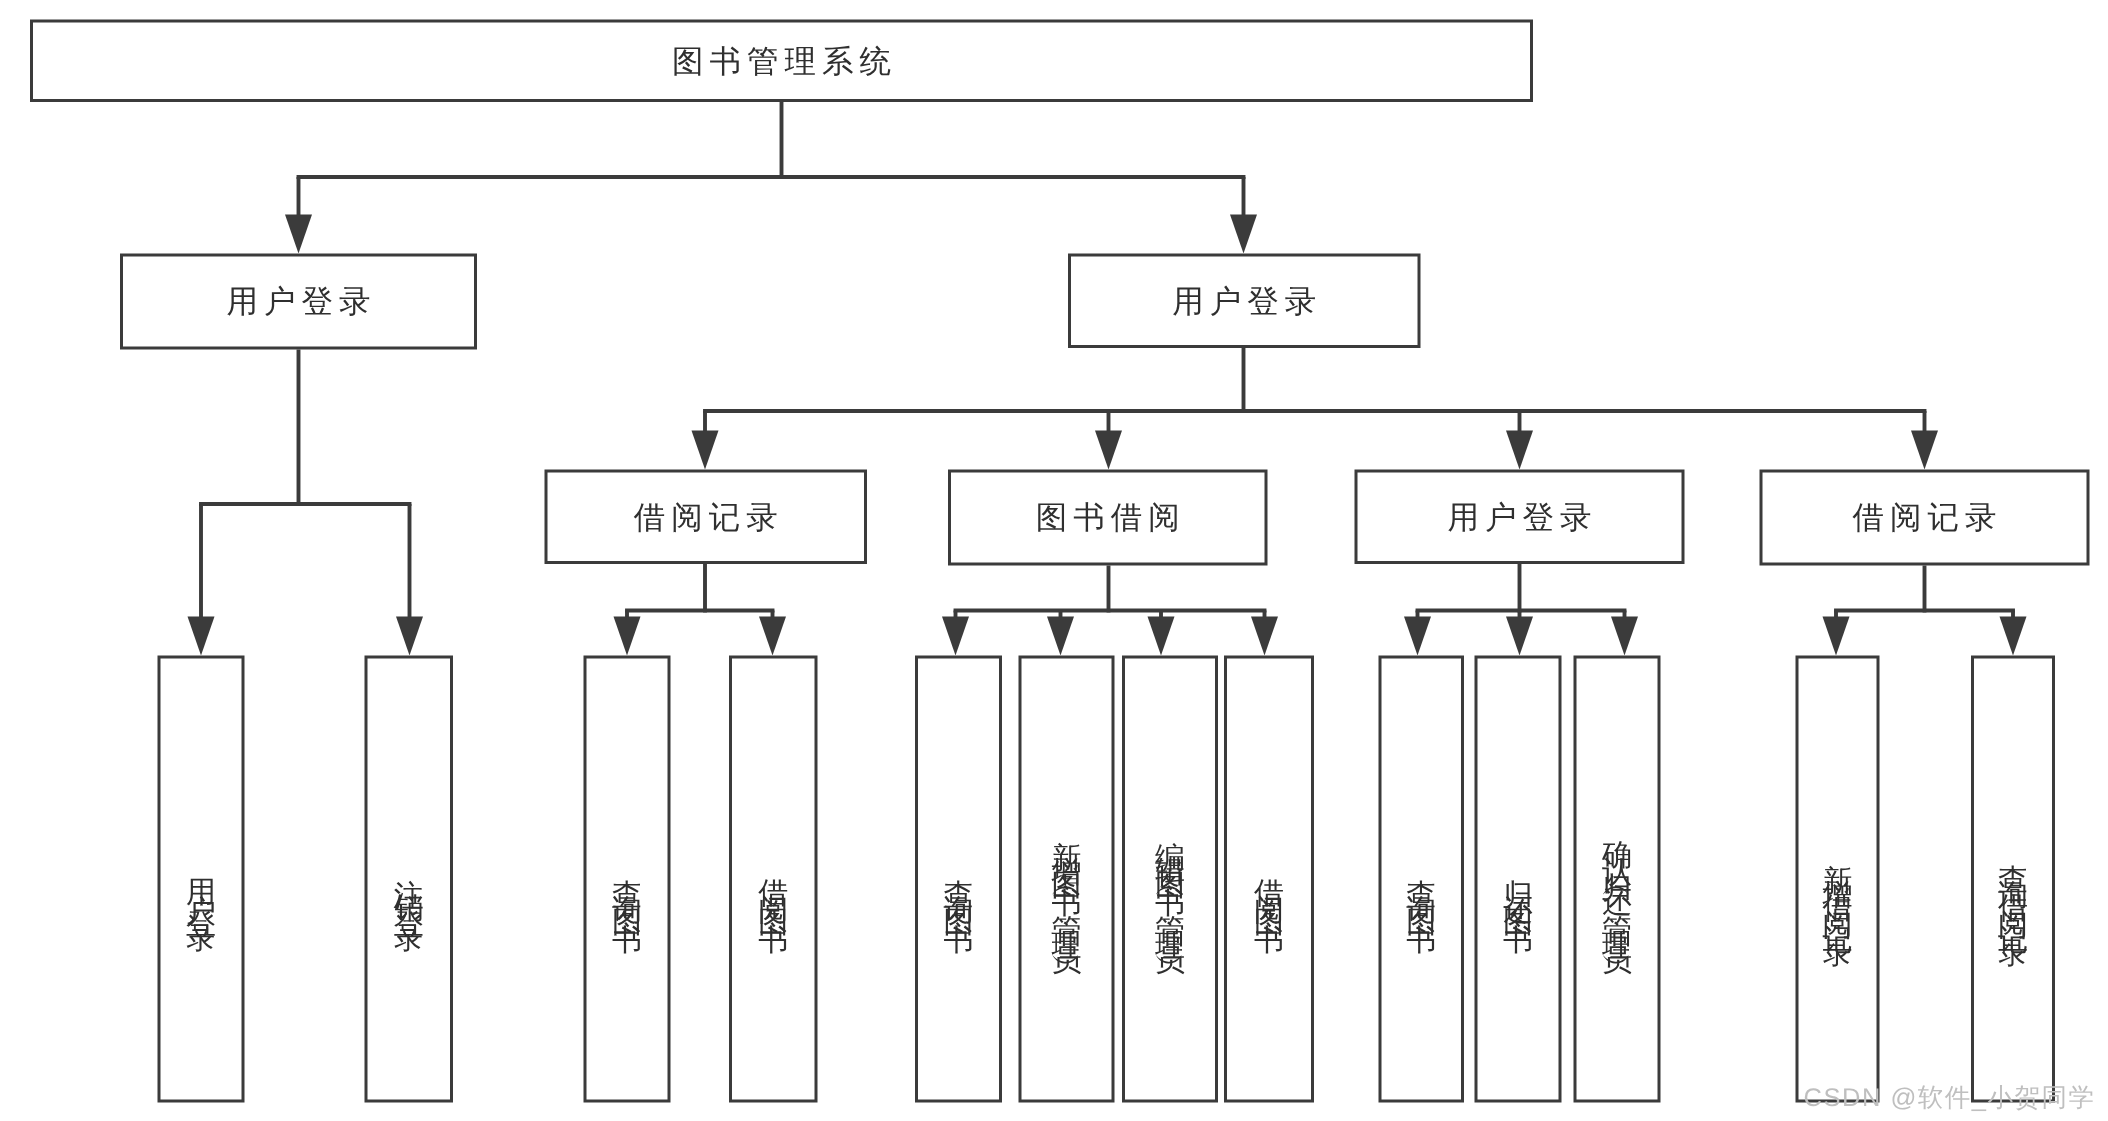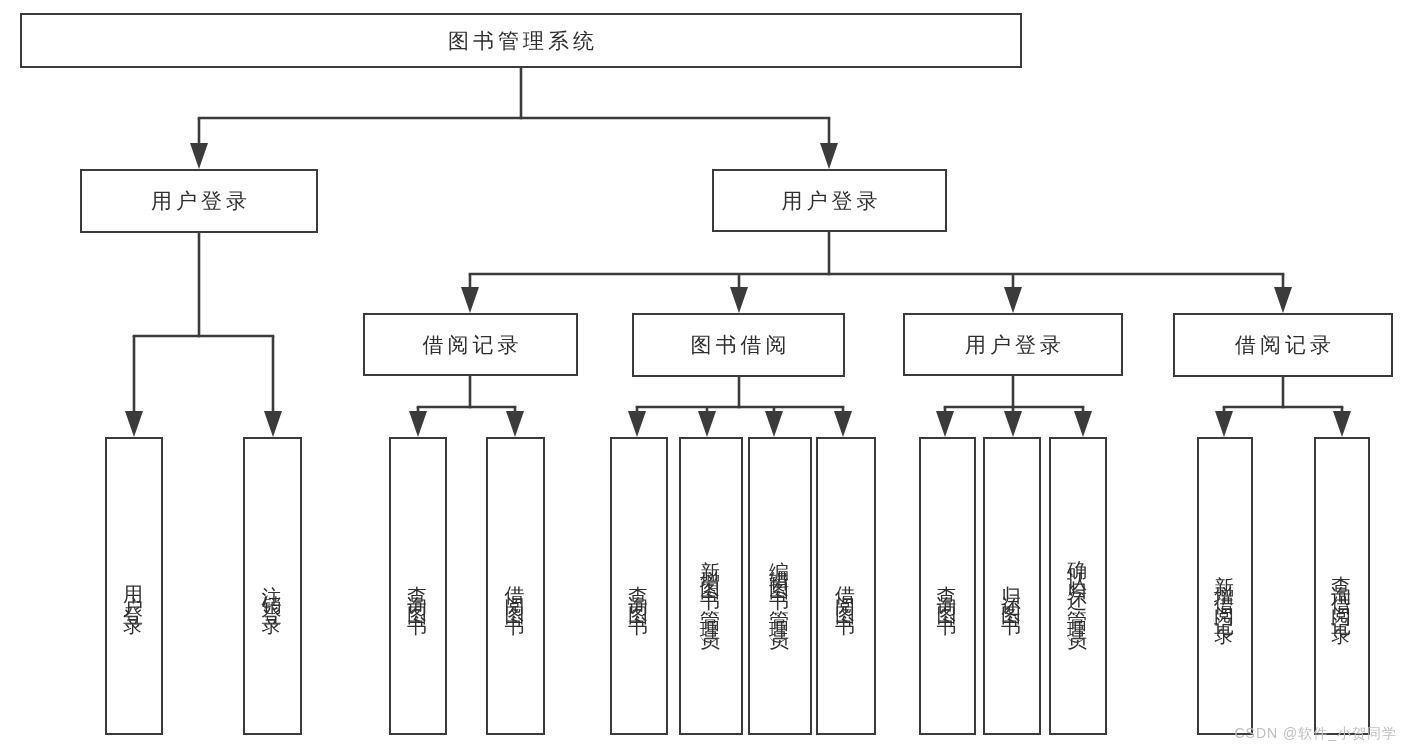--- a/index.html
+++ b/index.html
@@ -12,21 +12,21 @@
     position:absolute;background:#ffffff;border:2.6px solid #3b3b3b;
     box-sizing:border-box;display:flex;align-items:center;justify-content:center;
     color:#2f2f2f;
   }
   .node .lbl{font-size:21px;letter-spacing:4px;white-space:nowrap;padding-left:4px;}
   .node.v .lbl{
     writing-mode:vertical-rl;text-orientation:mixed;
     font-size:20px;letter-spacing:10px;white-space:nowrap;padding-left:0;padding-top:8px;
   }
   .watermark{
-    position:absolute;right:8px;bottom:4px;font-size:14px;
+    position:absolute;right:8px;bottom:4px;font-size:17px;
     color:#bfbfbf;letter-spacing:1px;white-space:nowrap;
   }
 </style>
 </head>
 <body>
 
 <div class="canvas">
 
   <svg class="wires" width="1405" height="747" viewBox="0 0 1405 747">
       <line x1="521" y1="68" x2="521" y2="118" stroke="#3b3b3b" stroke-width="2.6" stroke-linecap="square"></line>

